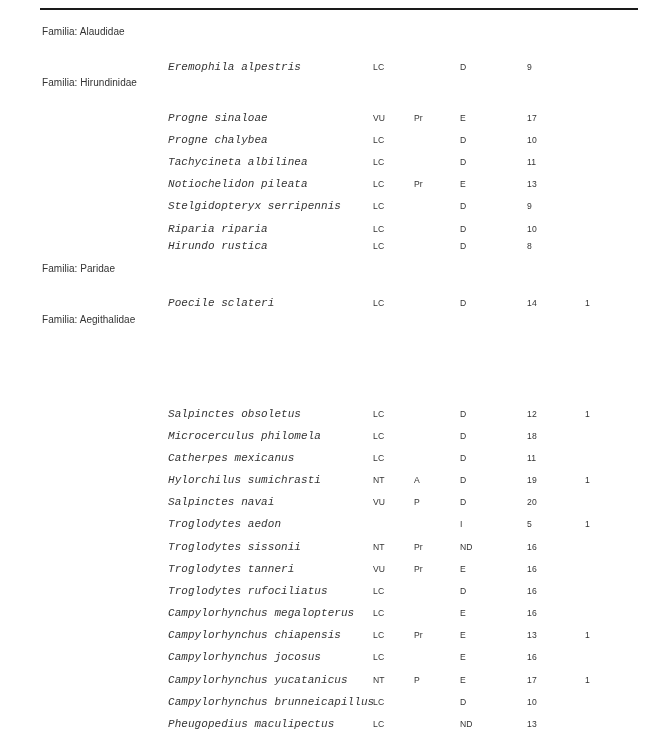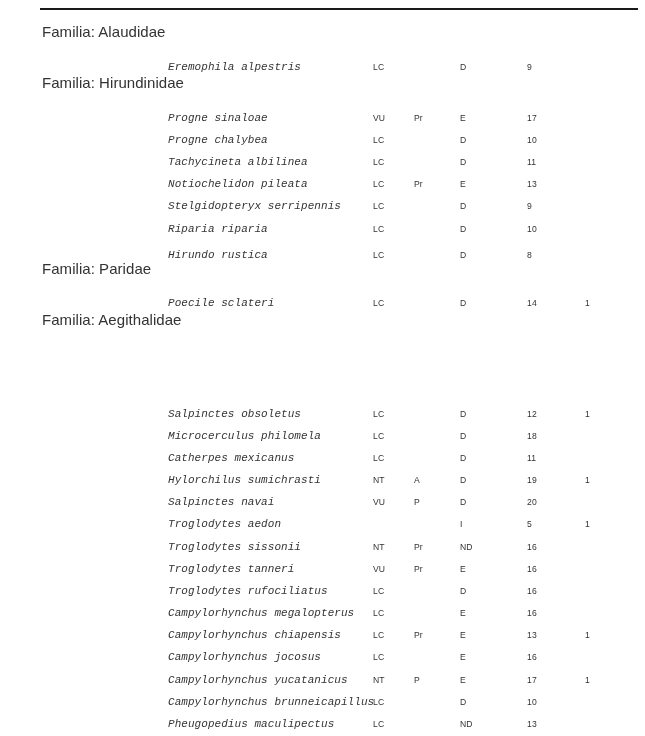--- a/index.html
+++ b/index.html
@@ -47,21 +47,21 @@
     left: 0;
     width: 645px;
     height: 14px;
     line-height: 14px;
   }
 
   .family-row .family-label {
     position: absolute;
     left: 42px;
     top: 0;
-    font-size: 15px;
+    font-size: 10px;
     letter-spacing: 0.05px;
     white-space: nowrap;
     color: #333333;
   }
 
   .species-row .sci-name {
     position: absolute;
     left: 168px;
     top: 0;
     font-size: 11px;
@@ -150,21 +150,21 @@
         <span class="col col-extra"></span>
       </div>
       <div class="row species-row" style="top: 222px;">
         <span class="sci-name">Riparia riparia</span>
         <span class="col col-iucn">LC</span>
         <span class="col col-nom"></span>
         <span class="col col-dist">D</span>
         <span class="col col-num">10</span>
         <span class="col col-extra"></span>
       </div>
-      <div class="row species-row" style="top: 248px;">
+      <div class="row species-row" style="top: 239px;">
         <span class="sci-name">Hirundo rustica</span>
         <span class="col col-iucn">LC</span>
         <span class="col col-nom"></span>
         <span class="col col-dist">D</span>
         <span class="col col-num">8</span>
         <span class="col col-extra"></span>
       </div>
       <div class="row family-row" style="top: 262px;">
         <span class="family-label">Familia: Paridae</span>
       </div>

